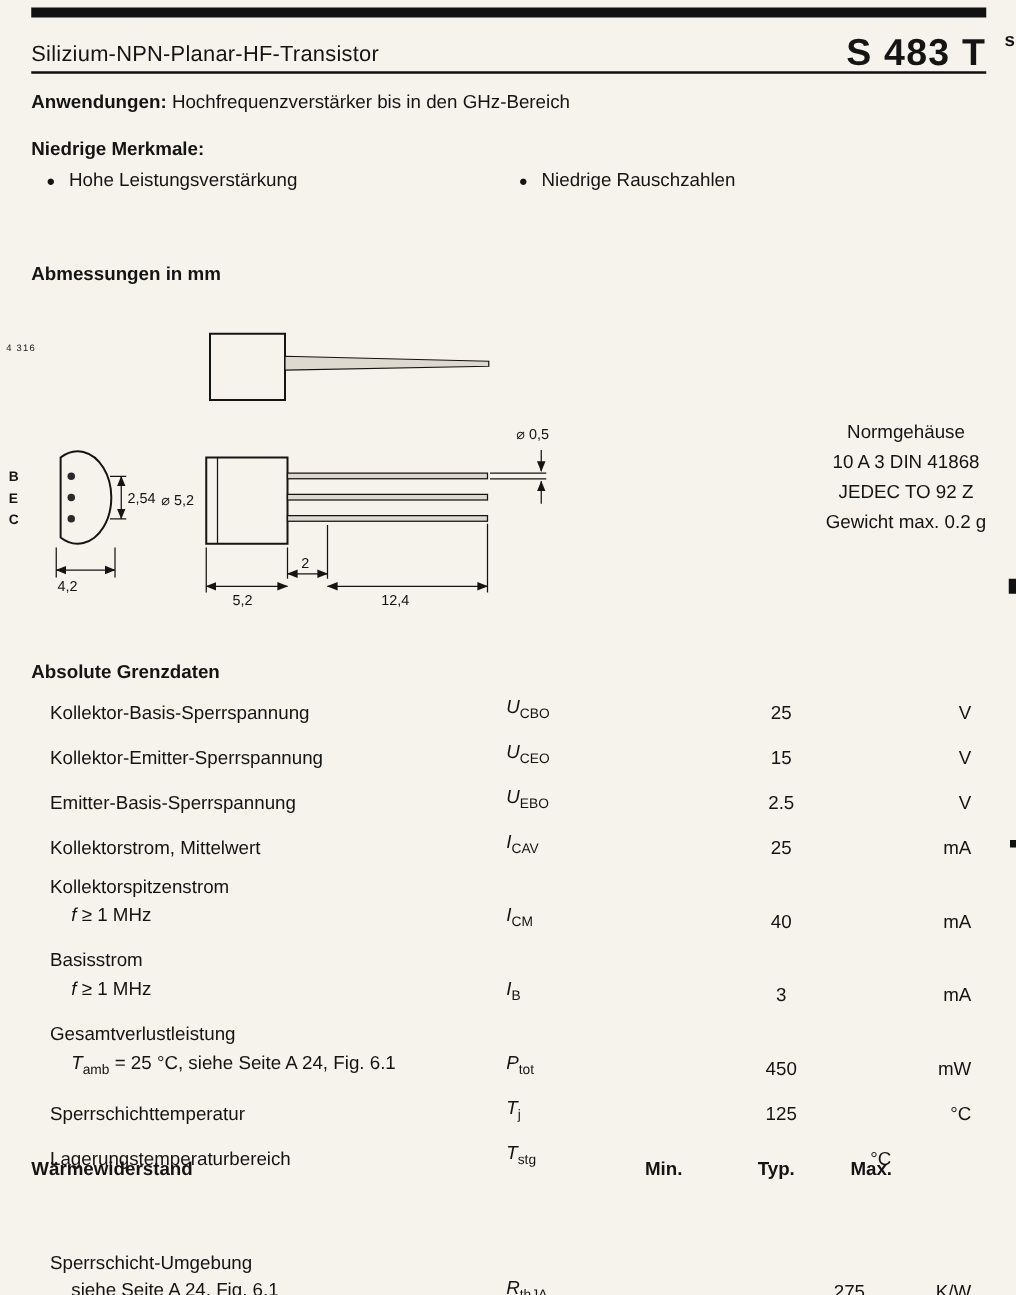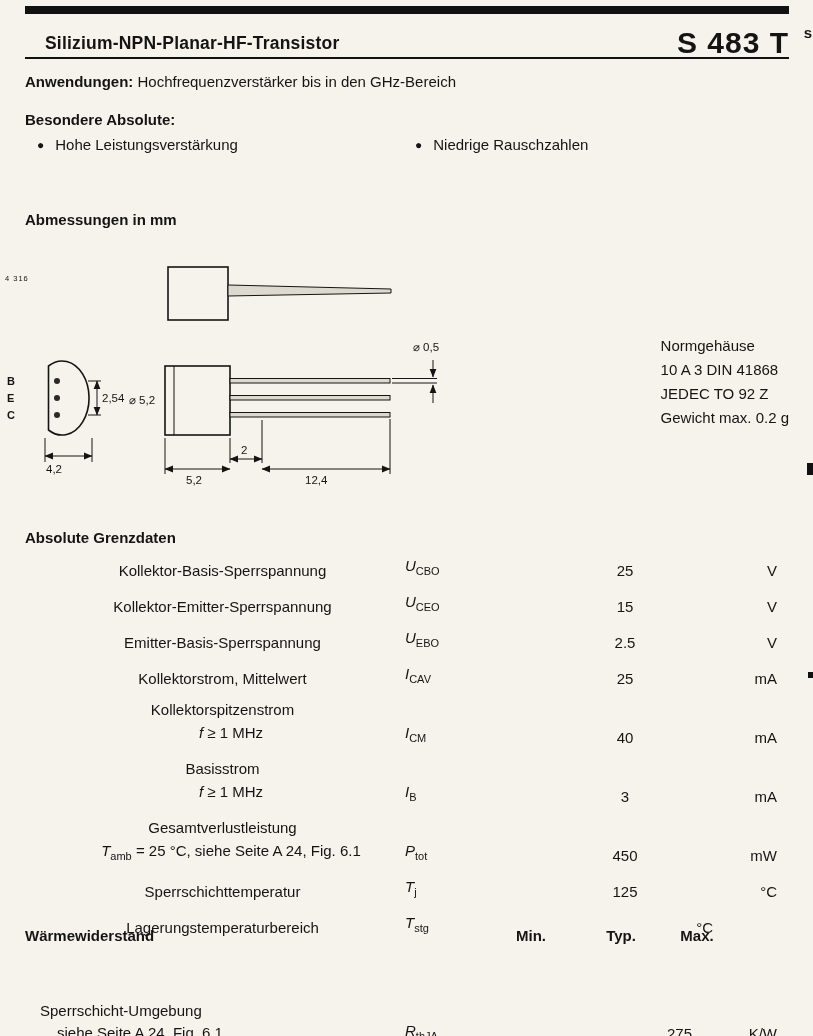--- a/index.html
+++ b/index.html
@@ -12,47 +12,47 @@
   }
   .abs { position:absolute; }
   b, .bold { font-weight:bold; }
 
   .topbar { left:25px; top:6px; width:764px; height:8px; background:#111; }
   .edge-s { right:1px; top:24px; font-weight:bold; font-size:15px; }
   .edge-mark-1 { right:0; top:463px; width:6px; height:12px; background:#111; }
   .edge-mark-2 { right:0; top:672px; width:5px; height:6px; background:#111; }
 
   .titlerow { left:25px; top:26px; width:764px; display:flex; justify-content:space-between; align-items:flex-start; }
-  .titlerow h1 { font-size:17.5px; font-weight:bold; padding-top:7px; letter-spacing:.2px;margin-left:20px; }
+  .titlerow h1 { font-size:17.5px; font-weight:normal; padding-top:7px; letter-spacing:.2px; }
   .partno { font-size:30px; font-weight:bold; letter-spacing:1px; }
   .titlerule { left:25px; top:57px; width:764px; height:2px; background:#111; }
 
   .apps { left:25px; top:73px; }
   .features-h { left:25px; top:111px; font-weight:bold; }
   .feature { top:136px; display:flex; align-items:center; gap:11px; position:absolute; }
   .f1 { left:37px; } .f2 { left:415px; }
   .bullet { font-size:12px; line-height:1; }
 
   .dim-h { left:25px; top:211px; font-weight:bold; }
 
   .drawing { left:0; top:248px; }
   .ln   { fill:none; stroke:#141414; stroke-width:1.6; }
   .lead { fill:#ded9cf; stroke:#141414; stroke-width:1; }
   .thin { fill:none; stroke:#141414; stroke-width:1; }
   .pin  { fill:#2a2a2a; }
   .t { font-family:"Liberation Sans", sans-serif; font-size:11.5px; fill:#141414; }
   .t.b { font-weight:bold; font-size:11px; }
   .tiny { font-size:7.5px; letter-spacing:1px; }
 
-  .norm-block { right:24px; top:334px; text-align:left; line-height:24px; }
+  .norm-block { right:24px; top:334px; text-align:center; line-height:24px; }
 
   .limits-h { left:25px; top:529px; font-weight:bold; }
   .limits { left:25px; top:551px; width:764px; }
   .row { display:grid; grid-template-columns:380px 120px 200px 1fr; align-items:end; padding:5px 0 6px; }
-  .c-name { padding-left:15px; line-height:20px;text-align:center; }
+  .c-name { padding-left:15px; line-height:20px; }
   .c-cond { padding-left:17px; line-height:20px; padding-top:3px; }
   .c-sym  { line-height:20px; }
   .c-val  { text-align:center; line-height:20px; }
   .c-unit { text-align:right; padding-right:12px; line-height:20px; }
   sub.ss { font-size:11px; }
 
   .thermal-h { left:25px; top:927px; width:764px; height:18px; }
   .thermal-h .h { font-weight:bold; }
   .thermal-h .col { position:absolute; width:60px; text-align:center; font-weight:bold; top:0; }
   .c-min { left:476px; } .c-typ { left:566px; } .c-max { left:642px; }
@@ -77,21 +77,21 @@
     <h1>Silizium-NPN-Planar-HF-Transistor</h1>
     <div class="partno">S 483 T</div>
   </header>
   <div class="titlerule abs"></div>
 
   <p class="apps abs">
     <b>Anwendungen:</b>
     <span>Hochfrequenzverstärker bis in den GHz-Bereich</span>
   </p>
 
-  <p class="features-h abs">Besondere Absolute:</p>
+  <p class="features-h abs">Niedrige Merkmale:</p>
   <div class="feature f1">
     <span class="bullet">●</span>
     <span>Hohe Leistungsverstärkung</span>
   </div>
   <div class="feature f2">
     <span class="bullet">●</span>
     <span>Niedrige Rauschzahlen</span>
   </div>
 
   <p class="dim-h abs">Abmessungen in mm</p>

